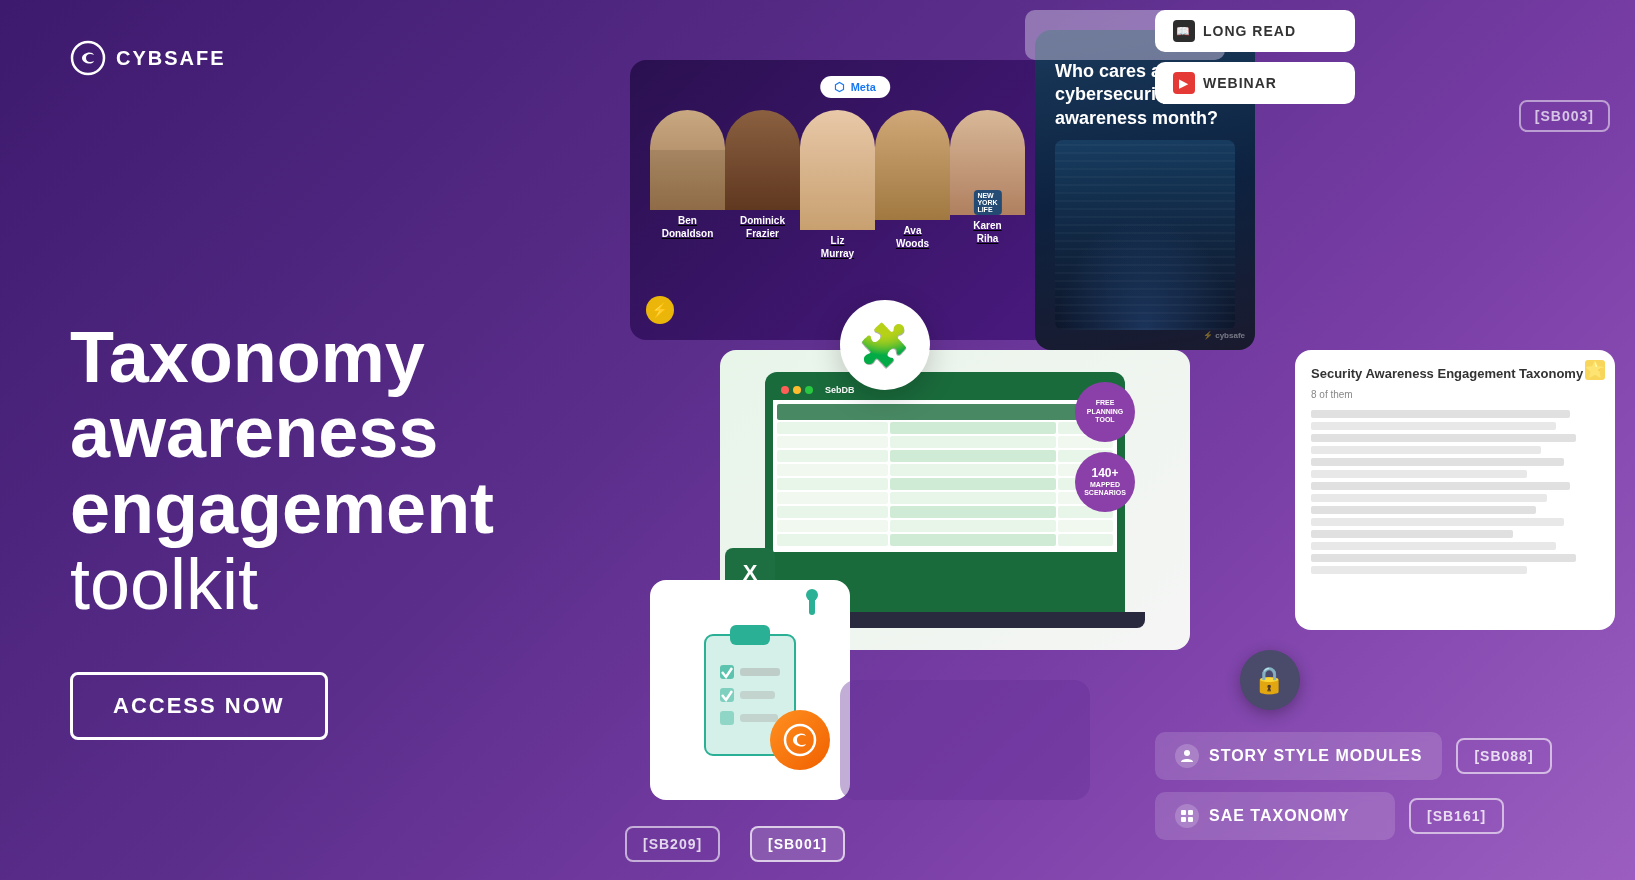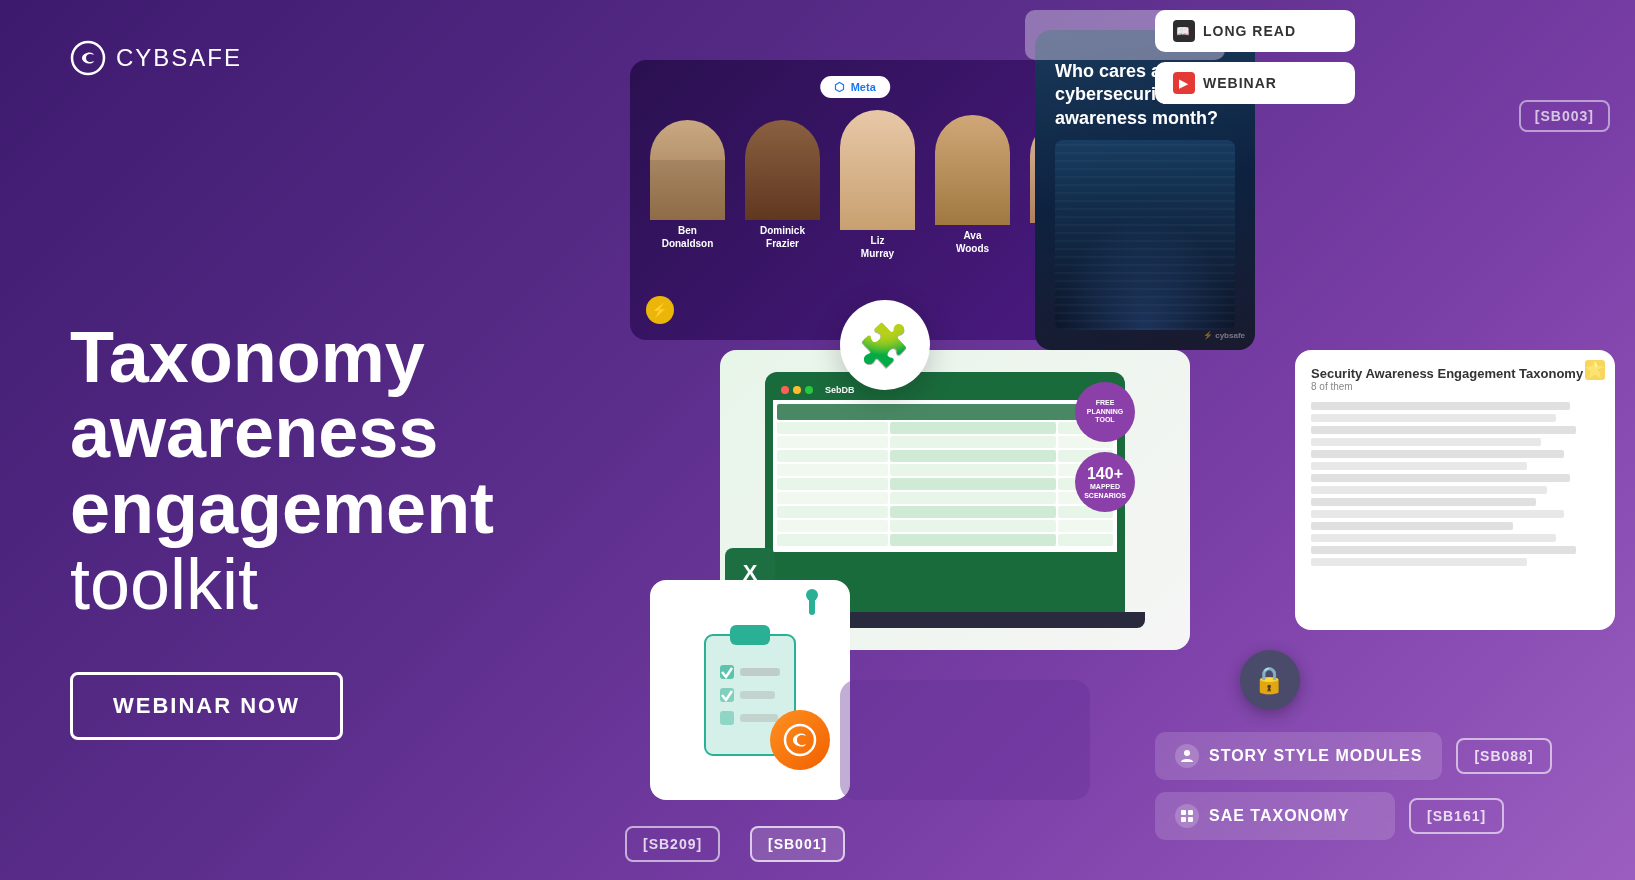--- a/index.html
+++ b/index.html
@@ -34,22 +34,22 @@
       gap: 10px;
     }
 
     .logo-icon {
       width: 36px;
       height: 36px;
     }
 
     .logo-text {
       color: white;
-      font-size: 24px;
-      font-weight: 400;
+      font-size: 20px;
+      font-weight: 700;
       letter-spacing: 2px;
     }
 
     .headline {
       color: white;
       font-size: 72px;
       font-weight: 900;
       line-height: 1.05;
       margin-top: 60px;
     }
@@ -145,22 +145,23 @@
       background: linear-gradient(135deg, #2a1050 0%, #4a1a80 100%);
       border-radius: 16px;
       padding: 20px;
       display: flex;
       flex-direction: column;
       gap: 10px;
     }
 
     .speakers-row {
       display: flex;
-      gap: 20px;
-      align-items: center;
+      gap: 0;
+      align-items: flex-start;
+      text-decoration: underline;
     }
 
     .speaker-card {
       display: flex;
       flex-direction: column;
       align-items: center;
       gap: 4px;
     }
 
     .speaker-avatar {
@@ -320,20 +321,21 @@
       background: white;
       border-radius: 16px;
       padding: 16px;
       overflow: hidden;
     }
 
     .taxonomy-title {
       font-size: 13px;
       font-weight: 700;
       color: #333;
+      margin-bottom: 8px;
     }
 
     .taxonomy-subtitle {
       font-size: 10px;
       color: #888;
       margin-bottom: 10px;
     }
 
     
     .lock-badge {
@@ -440,21 +442,21 @@
       align-items: center;
       justify-content: center;
       color: white;
       font-size: 7px;
       font-weight: 700;
       text-align: center;
       line-height: 1.2;
     }
 
     .items-badge-num {
-      font-size: 16px;
+      font-size: 12px;
       font-weight: 900;
     }
 
     
     .sb003 { top: 100px; right: 25px; }
 
     .cube-emoji {
       font-size: 42px;
     }
   </style>
@@ -472,21 +474,21 @@
 
   <div style="margin-top: 120px;">
     <div class="headline">
       <div>Taxonomy</div>
       <div>awareness</div>
       <div>engagement</div>
       <div class="light">toolkit</div>
     </div>
 
     <button class="access-btn">
-      <span>WEBINAR NOW</span>
+      <span>ACCESS NOW</span>
     </button>
   </div>
 </div>
 
 <div class="right-panel">
 
   <div class="card-speakers">
 
     <div style="position:absolute; top:16px; left:50%; transform:translateX(-50%); background:white; border-radius:12px; padding:4px 14px; display:flex; align-items:center; gap:6px;">
       <span style="color:#1877f2; font-size:12px; font-weight:800;">⬡</span>

